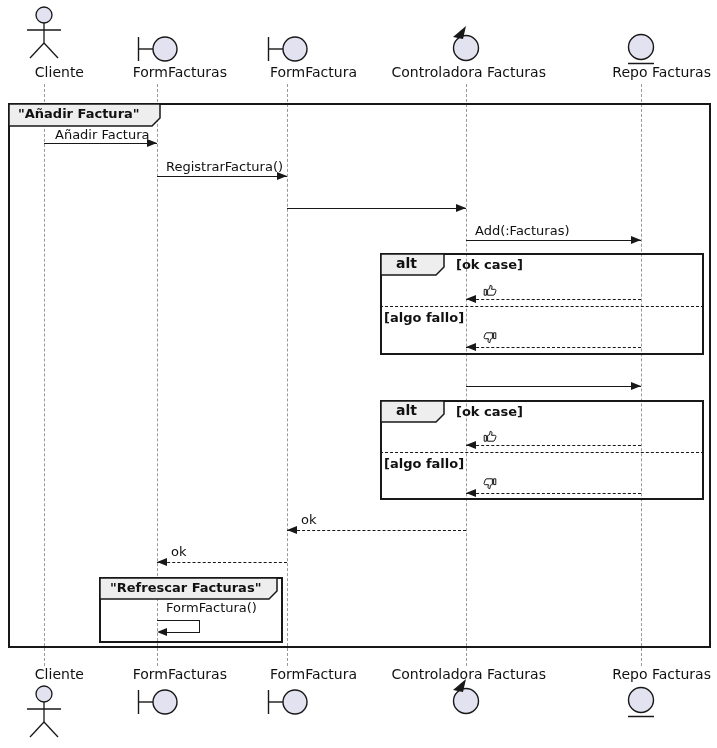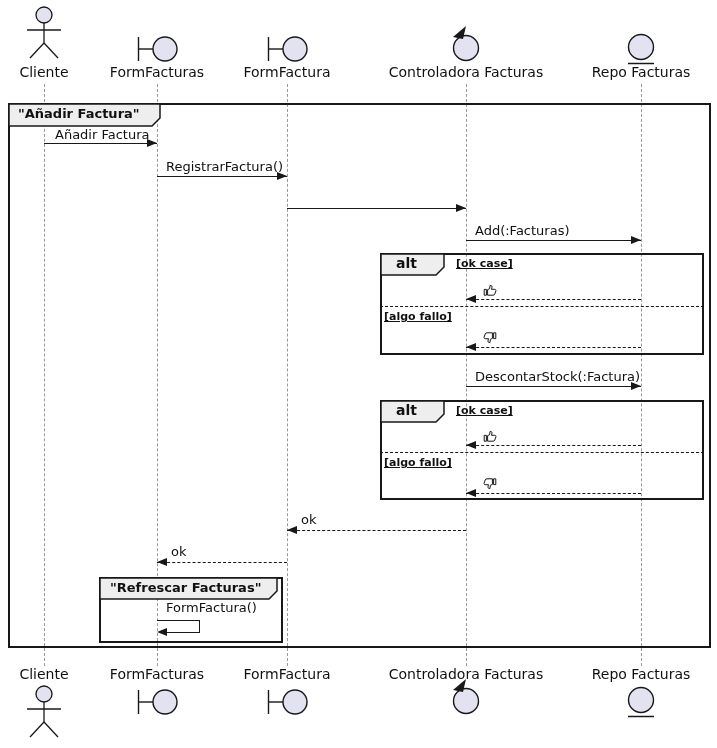--- a/index.html
+++ b/index.html
@@ -2,27 +2,27 @@
 <html><head>
 <meta charset="utf-8">
 <style>
   html,body{margin:0;padding:0;background:#ffffff;}
   #canvas{
     position:relative;width:717px;height:748px;background:#ffffff;
     font-family:"DejaVu Sans","Liberation Sans",sans-serif;color:#111;
     overflow:hidden;
   }
   .lifeline{position:absolute;top:84px;height:582px;width:0;border-left:1px dashed #999;}
-  .plabel{position:absolute;text-align:center;font-size:14px;white-space:nowrap;}
+  .plabel{position:absolute;text-align:right;font-size:14px;white-space:nowrap;}
   .icon{position:absolute;}
   .frame{position:absolute;border:2px solid #181818;background:transparent;}
   .tab{position:absolute;}
   .ftitle{position:absolute;font-weight:bold;font-size:13px;white-space:nowrap;}
   .op{position:absolute;font-weight:bold;font-size:14px;white-space:nowrap;}
-  .guard{position:absolute;font-weight:bold;font-size:11px;white-space:nowrap;text-decoration:underline;}
+  .guard{position:absolute;font-weight:bold;font-size:13px;white-space:nowrap;}
   .mtext{position:absolute;font-size:13px;white-space:nowrap;}
   .line{position:absolute;height:0;border-top:1.3px solid #181818;}
   .dline{position:absolute;height:0;border-top:1.3px dashed #181818;}
   .vline{position:absolute;width:0;border-left:1.3px solid #181818;}
   .divider{position:absolute;height:0;border-top:1.5px dashed #181818;}
   .ah-r{position:absolute;width:0;height:0;border-top:4px solid transparent;border-bottom:4px solid transparent;border-left:10px solid #181818;}
   .ah-l{position:absolute;width:0;height:0;border-top:4px solid transparent;border-bottom:4px solid transparent;border-right:10px solid #181818;}
   .thumb{position:absolute;width:14px;height:14px;}
   .thumb.down{transform:rotate(180deg);}
 </style>
@@ -110,21 +110,20 @@
   <div class="divider" style="left:380px;top:306px;width:324px"></div>
   <div class="guard" style="left:384px;top:310px">[algo fallo]</div>
 
   <svg class="thumb down" style="left:483px;top:331px" viewBox="0 0 14 14">
     <path d="M1.2 6.4h2.2v5.8H1.2z" fill="none" stroke="#181818" stroke-width="1"></path>
     <path d="M4.6 12.2V6.6l2-.9.5-3.3c1.4-.3 2.2.8 1.8 2.4l-.4 1.5h3.3c.9 0 1.4.7 1.1 1.6l-1.1 3.1c-.3.8-.9 1.2-1.8 1.2z" fill="none" stroke="#181818" stroke-width="1"></path>
   </svg>
   <div class="dline" style="left:466px;top:347px;width:175px"></div>
   <div class="ah-l" style="left:466px;top:343px"></div>
 
-  <div class="mtext" style="left:475px;top:369px">DescontarStock(:Factura)</div>
   <div class="line" style="left:466px;top:386px;width:175px"></div>
   <div class="ah-r" style="left:631px;top:382px"></div>
 
   <div class="frame" style="left:380px;top:400px;width:320px;height:96px"></div>
   <svg class="tab" style="left:380px;top:400px" width="66" height="24" viewBox="0 0 66 24">
     <polygon points="1,1 64,1 64,14 56,22 1,22" fill="#EEEEEE" stroke="#181818" stroke-width="1.5"></polygon>
   </svg>
   <div class="op" style="left:396px;top:402px">alt</div>
   <div class="guard" style="left:456px;top:404px">[ok case]</div>
 

